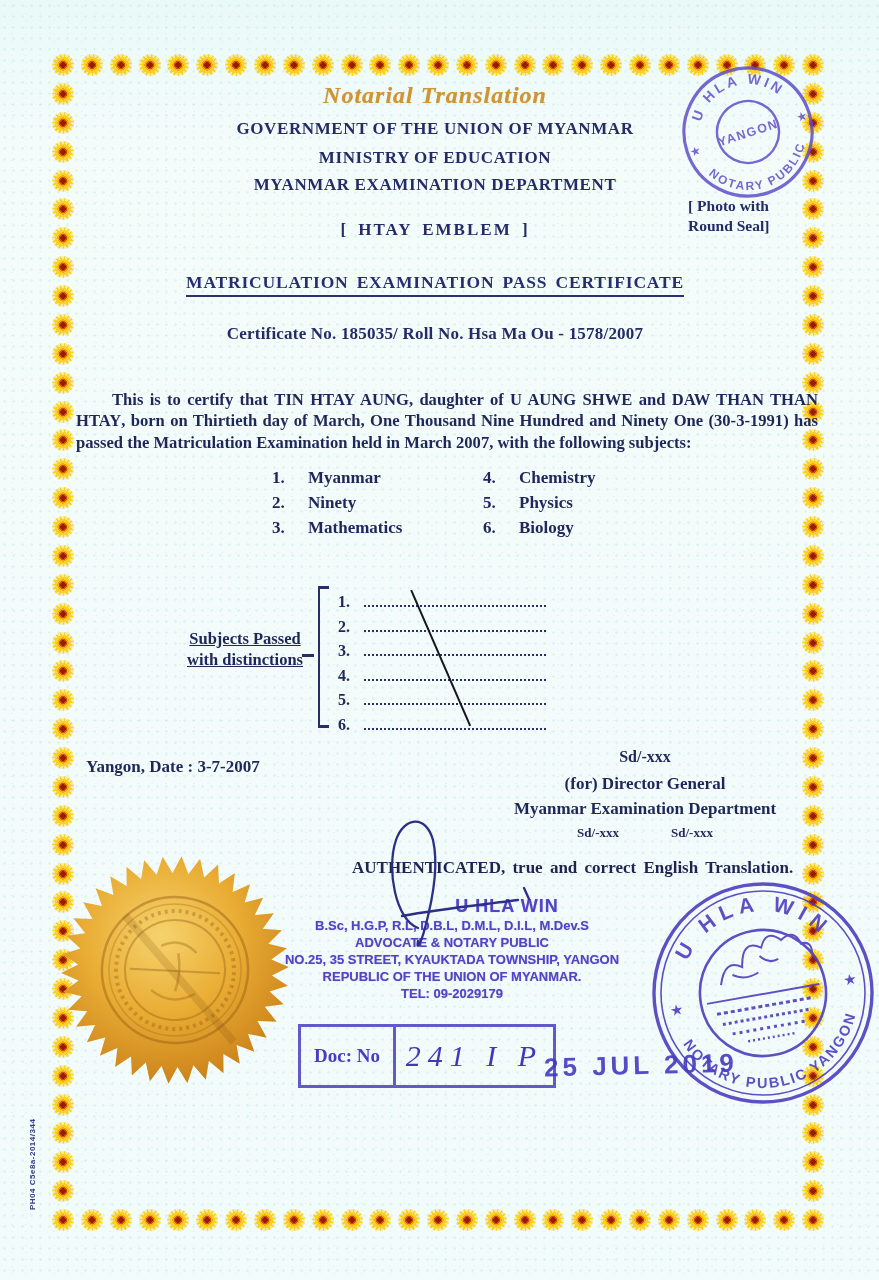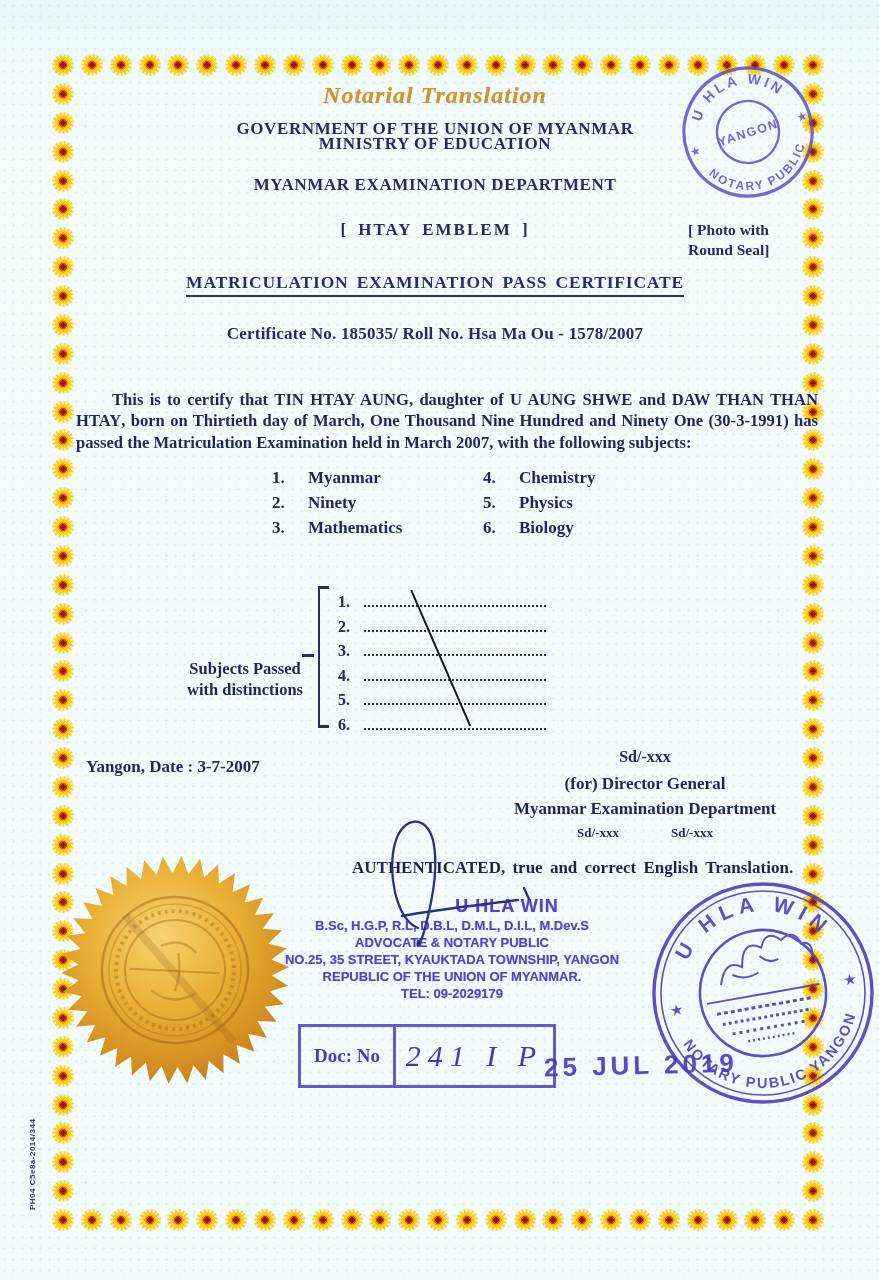--- a/index.html
+++ b/index.html
@@ -21,29 +21,29 @@
     -webkit-mask:radial-gradient(circle,#000 0 55%,transparent 63%);
     mask:radial-gradient(circle,#000 0 55%,transparent 63%);}
   .hdr{position:absolute;left:70px;width:730px;text-align:center;z-index:3;}
   .goldtitle{color:#cf9434;font-style:italic;font-weight:bold;font-size:24px;letter-spacing:1px;
     text-shadow:0 0 1px rgba(207,148,52,.6);}
   .gov{color:#242b66;font-weight:bold;font-size:17px;letter-spacing:.6px;}
   .emblem{color:#242b66;font-weight:bold;font-size:17px;letter-spacing:2px;word-spacing:4px;}
   .maintitle{color:#262e6e;font-weight:bold;font-size:17.5px;letter-spacing:.8px;word-spacing:3px;
     border-bottom:2.5px solid #2a3070;display:inline-block;padding-bottom:2px;}
   .certline{color:#242b66;font-weight:bold;font-size:17px;letter-spacing:.2px;}
-  .photonote{color:#242b66;font-weight:bold;font-size:15.5px;line-height:20px;margin-top:24px;}
+  .photonote{color:#242b66;font-weight:bold;font-size:15.5px;line-height:20px;}
   .para{position:absolute;left:76px;top:372px;width:742px;z-index:3;color:#1f2658;
     font-size:16.6px;line-height:21.8px;text-align:justify;text-indent:36px;font-weight:600;}
   .para b{font-weight:700;}
   .subj{position:absolute;z-index:3;color:#20275c;font-weight:bold;font-size:17px;}
   .subj .no{display:inline-block;width:24px;}
   .subj .nm{margin-left:12px;}
-  .dlabel{position:absolute;left:178px;top:658px;width:134px;text-align:center;z-index:3;
-    color:#20275c;font-weight:bold;font-size:16.5px;line-height:21px;white-space:nowrap;}
+  .dlabel{position:absolute;left:178px;top:628px;width:134px;text-align:center;z-index:3;
+    color:#20275c;font-weight:bold;font-size:16.5px;line-height:21px;white-space:nowrap;text-decoration:underline;}
   .bracket{position:absolute;left:318px;top:586px;height:142px;width:10px;z-index:3;
     border-left:2.6px solid #273066;}
   .bracket:before,.bracket:after{content:"";position:absolute;left:0;width:9px;height:2.6px;background:#273066;}
   .bracket:before{top:0;}
   .bracket:after{bottom:0;}
   .btick{position:absolute;left:302px;top:654px;width:12px;height:2.6px;background:#273066;z-index:3;}
   .drow{position:absolute;left:330px;z-index:3;color:#20275c;font-weight:bold;font-size:16px;}
   .drow .no{display:inline-block;width:20px;text-align:right;}
   .dots{display:inline-block;width:182px;height:15px;margin-left:14px;
     border-bottom:2.6px dotted #273066;}
@@ -234,21 +234,21 @@
     <path d="M100,95 q18,-12 36,2 M96,140 q22,14 44,-2 M118,100 q6,20 2,38" stroke="rgba(150,92,18,.35)" stroke-width="2.5" fill="none"></path>
     <path d="M60,70 L185,180" stroke="rgba(120,70,12,.18)" stroke-width="8" fill="none"></path>
   </svg>
 
   <div class="hdr" style="top:119px;">
     <span class="gov">GOVERNMENT OF THE UNION OF MYANMAR</span>
   </div>
   <div class="hdr" style="top:82px;">
     <span class="goldtitle">Notarial Translation</span>
   </div>
-  <div class="hdr" style="top:134px;">
+  <div class="hdr" style="top:148px;">
     <span class="gov">MINISTRY OF EDUCATION</span>
   </div>
   <div class="hdr" style="top:175px;">
     <span class="gov">MYANMAR EXAMINATION DEPARTMENT</span>
   </div>
   <div class="hdr" style="top:220px;">
     <span class="emblem">[ HTAY EMBLEM ]</span>
   </div>
 
   <div class="t photonote" style="left:688px;top:196px;z-index:3;">[ Photo with</div>

